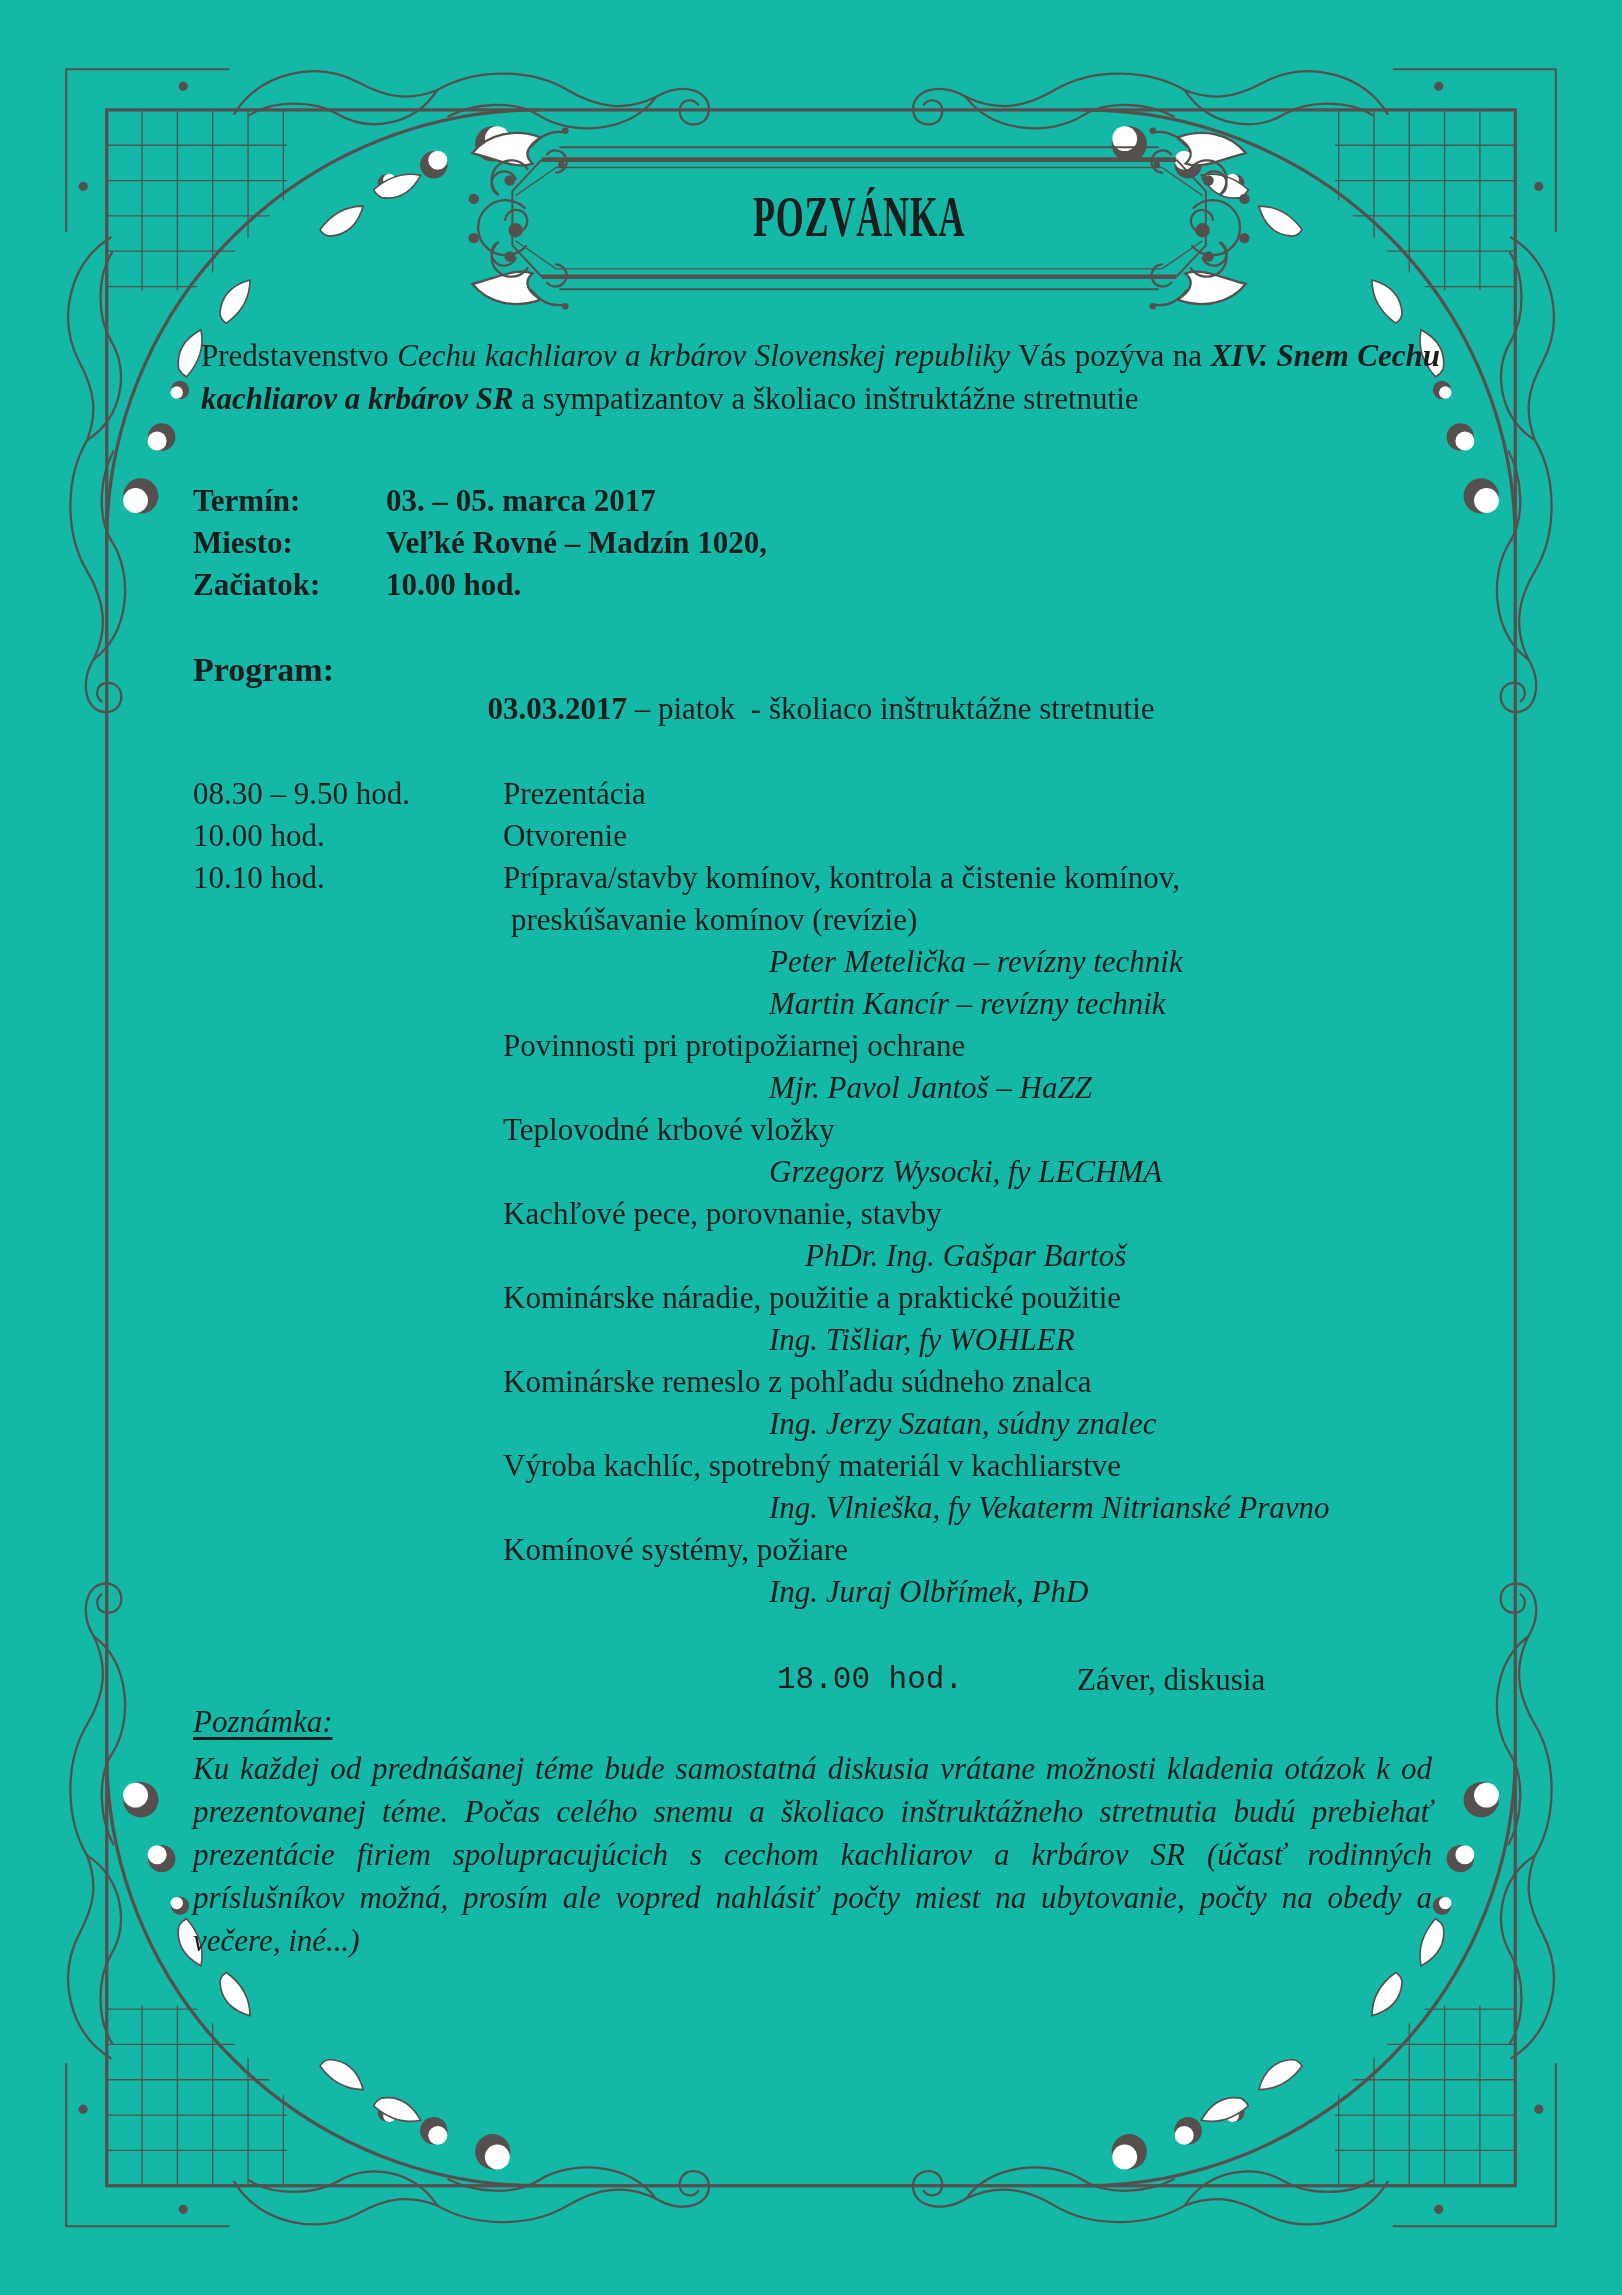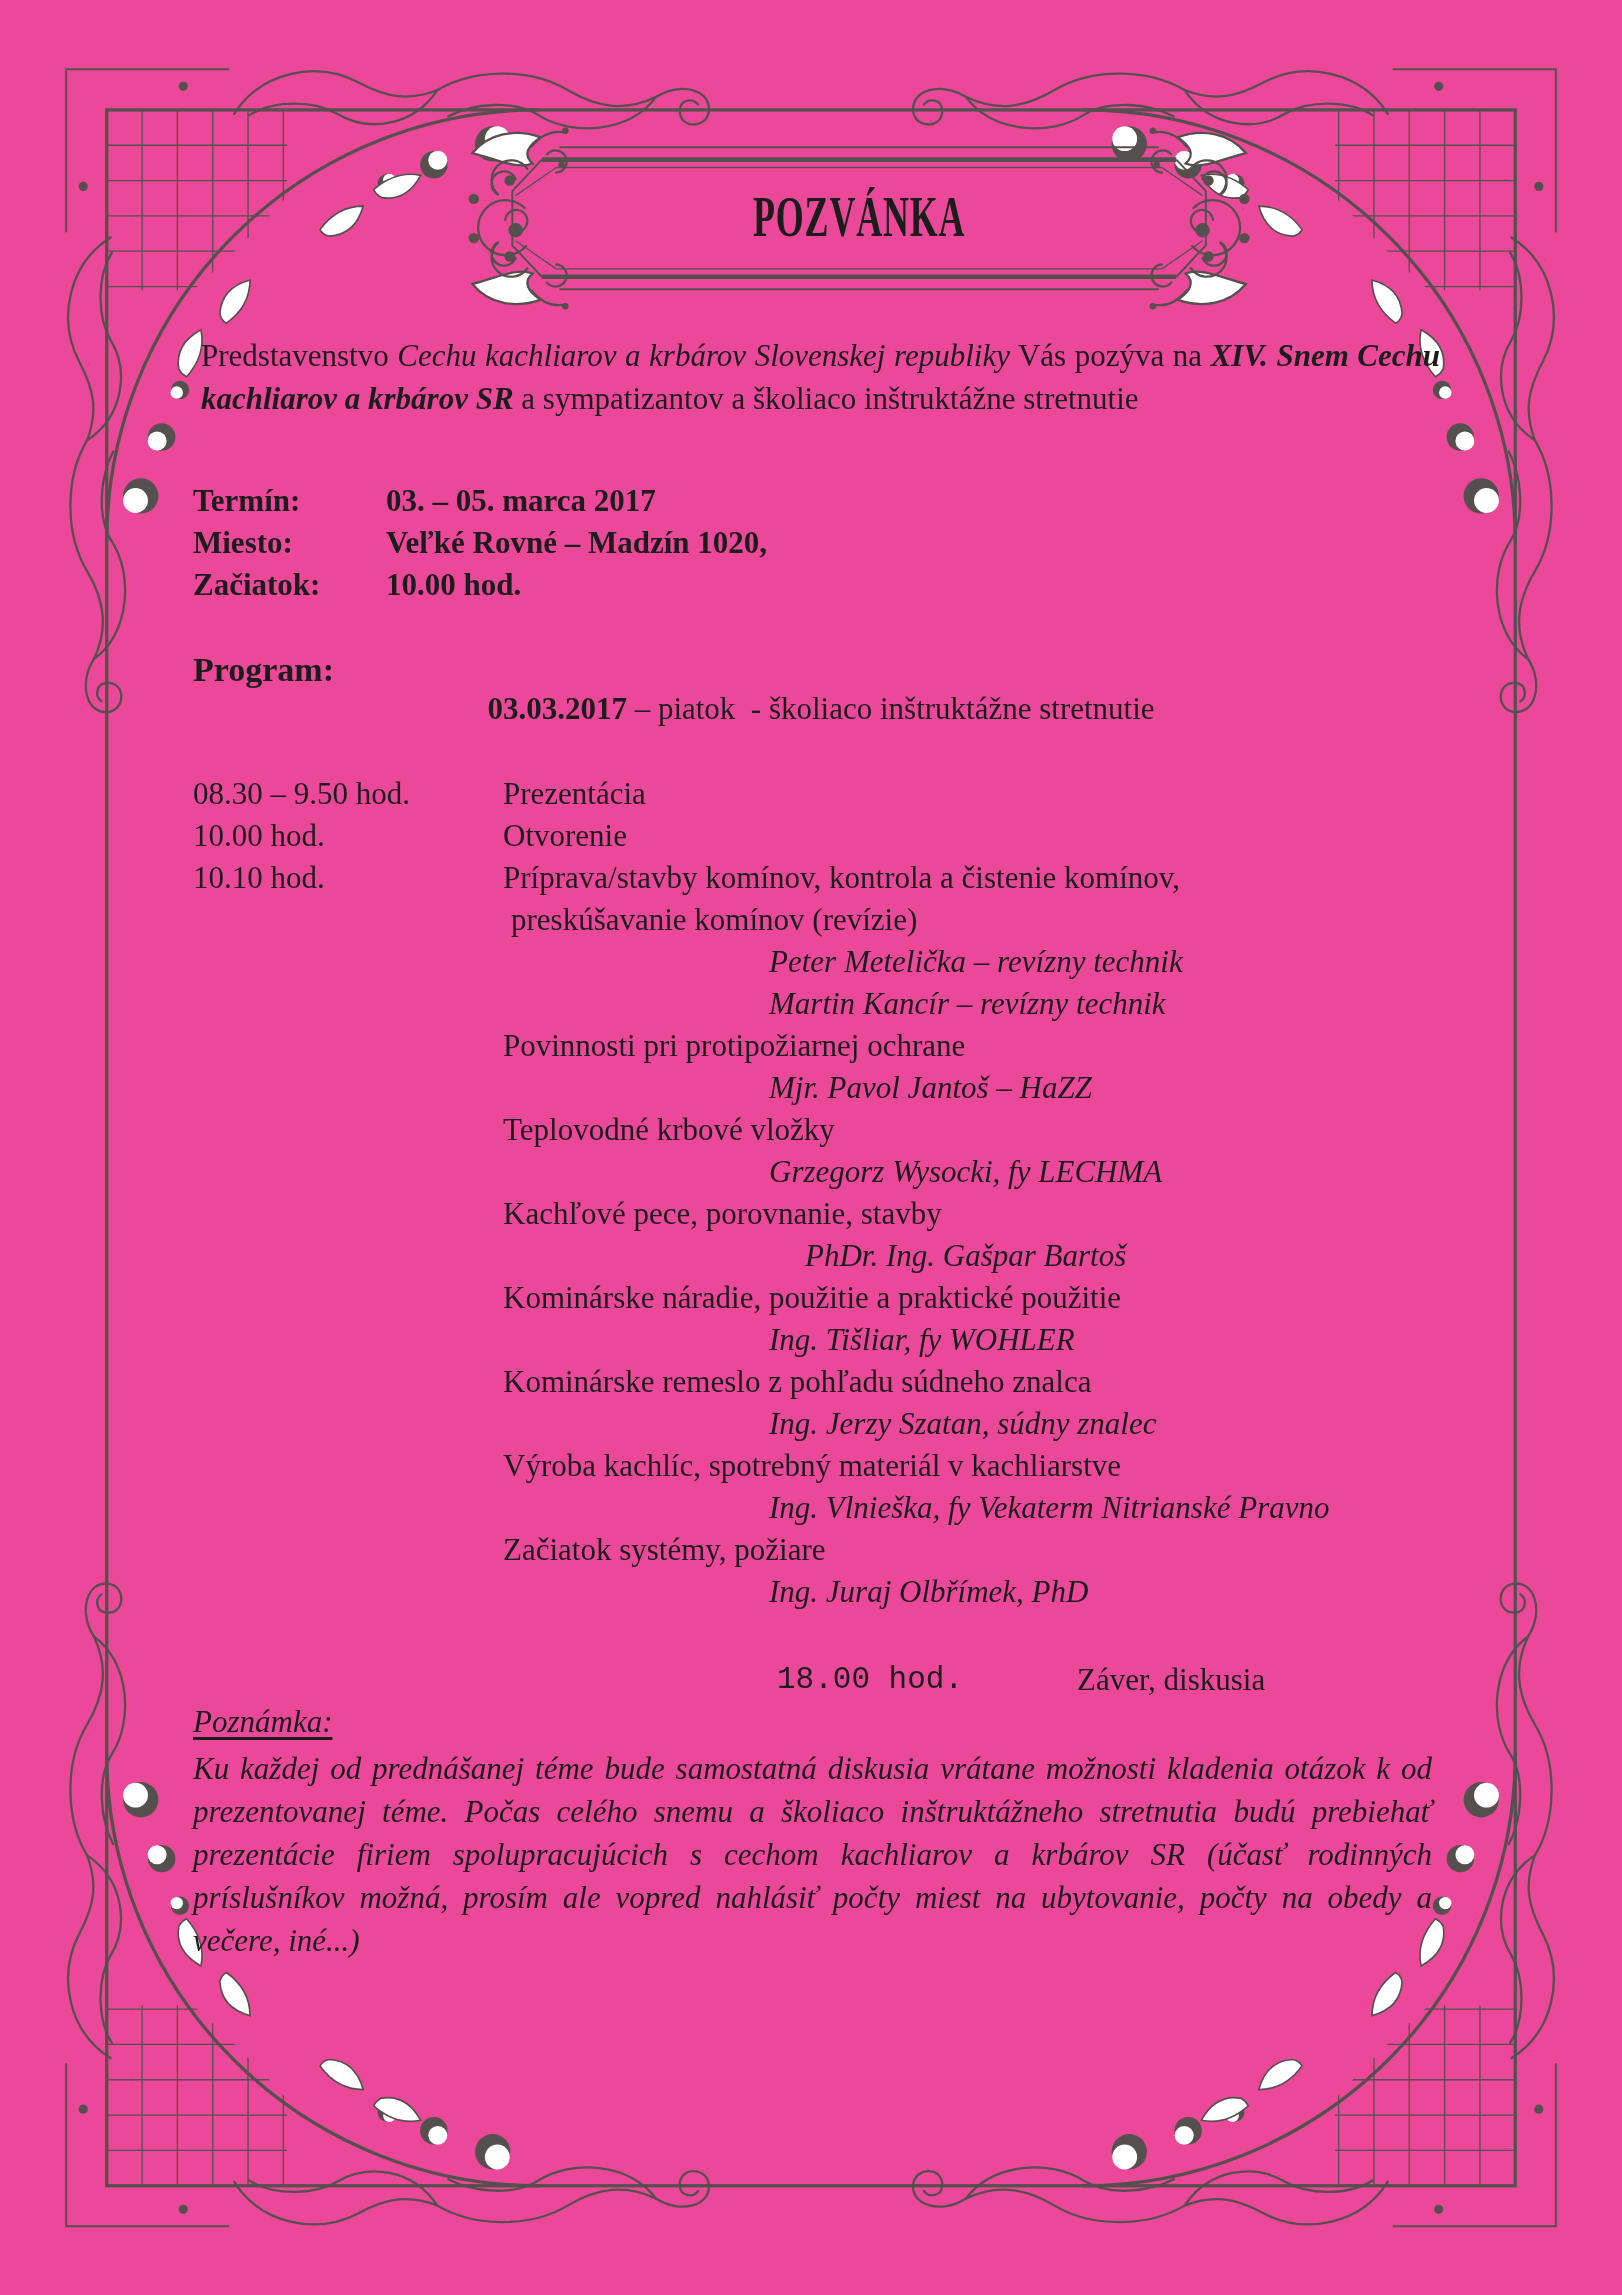--- a/index.html
+++ b/index.html
@@ -1,19 +1,19 @@
 <!DOCTYPE html>
 <html style="font-size:10.5px"><head>
 <meta charset="utf-8">
 <style>
   html,body{margin:0;padding:0;background:#e8e8e8;}
   .page{
     position:relative;
     width:1622px;height:2295px;
-    background:#ec4899;
+    background:#14b8a6;
     font-family:"Liberation Serif", serif;
     color:#1c1c1c;
     overflow:hidden;
     margin:0 auto;
   }
   .border-svg{position:absolute;left:0;top:0;width:1622px;height:2295px;}
   .content{position:absolute;left:0;top:0;width:1622px;height:2295px;}
 
   .title{
     position:absolute;top:188px;left:97px;width:1525px;
@@ -226,21 +226,21 @@
       <div class="srow">
           <span class="col-speaker">Ing. Jerzy Szatan, súdny znalec</span>
         </div>
       <div class="srow">
           <span class="col-topic">Výroba kachlíc, spotrebný materiál v kachliarstve</span>
         </div>
       <div class="srow">
           <span class="col-speaker">Ing. Vlnieška, fy Vekaterm Nitrianské Pravno</span>
         </div>
       <div class="srow">
-          <span class="col-topic">Začiatok systémy, požiare</span>
+          <span class="col-topic">Komínové systémy, požiare</span>
         </div>
       <div class="srow">
           <span class="col-speaker">Ing. Juraj Olbřímek, PhD</span>
         </div>
     </div>
 
     <div class="closing">
       <span class="closing-time">18.00 hod.</span>
       <span class="closing-label">Záver, diskusia</span>
     </div>

